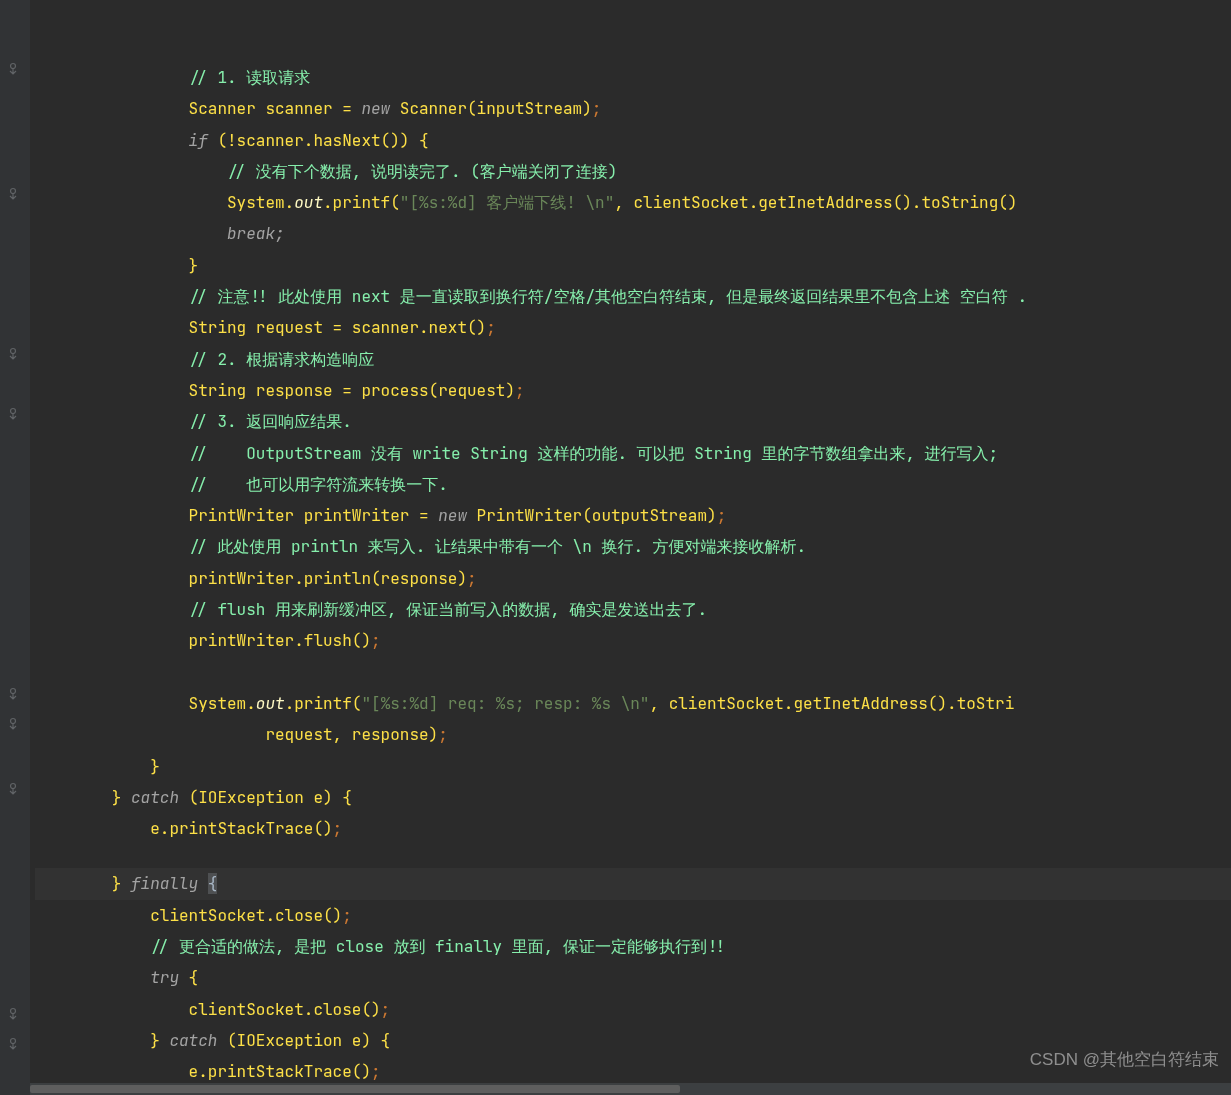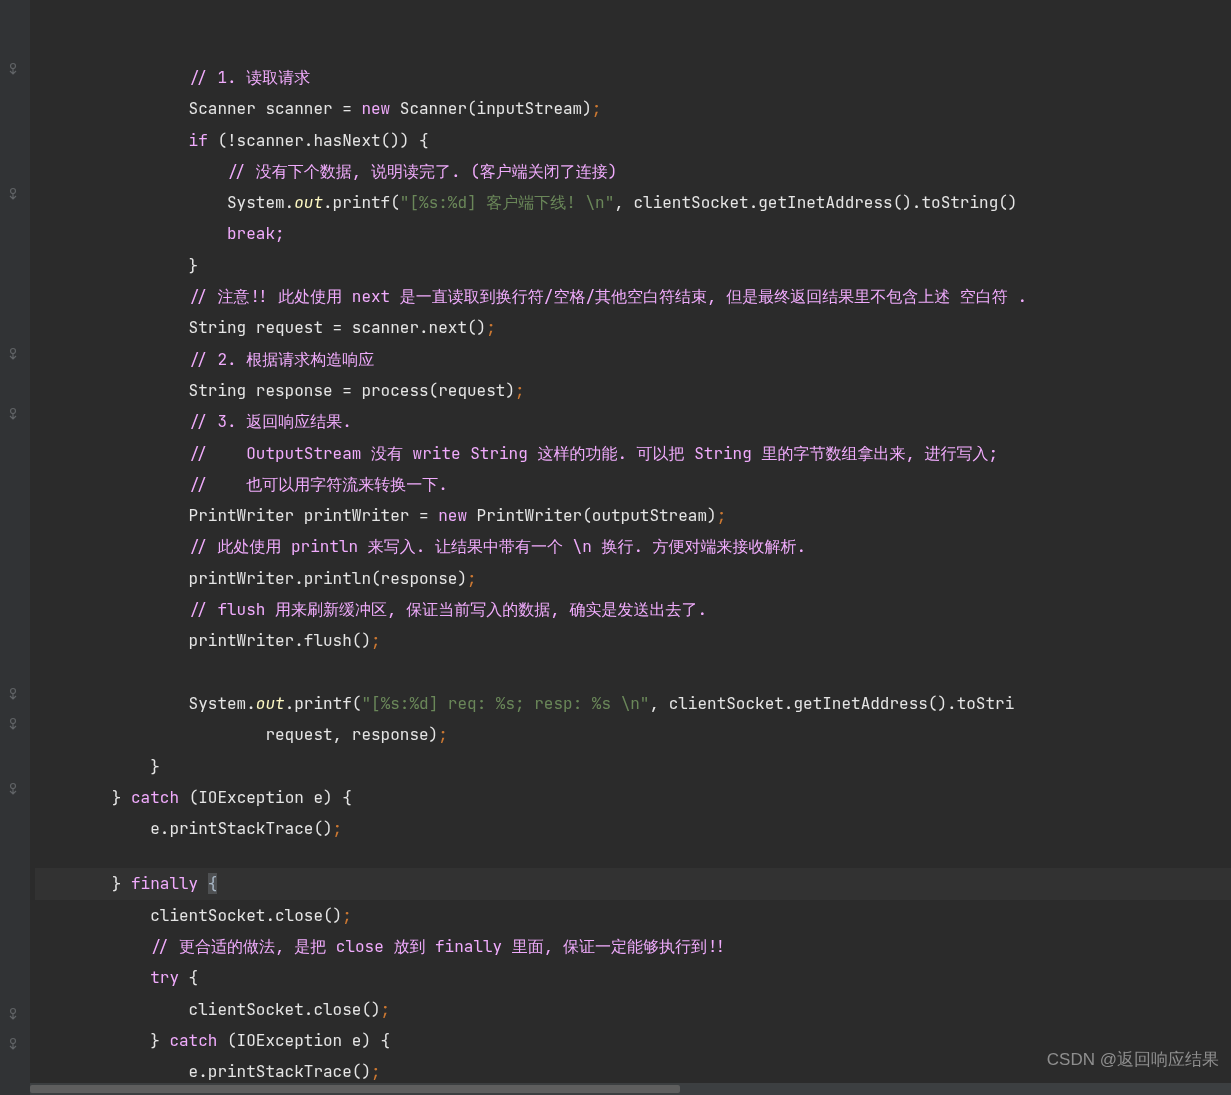--- a/index.html
+++ b/index.html
@@ -44,25 +44,25 @@
       overflow: hidden;
     }
     .line {
       height: 31.3px;
       white-space: pre;
     }
     .line.highlight {
       background: #323232;
       margin-top: 24px;
     }
-    .keyword { color: #f0abfc; }
+    .keyword { color: #a3a3a3; font-style: italic; }
     .string { color: #6a8759; }
-    .comment { color: #f0abfc; font-style: normal; text-align: center; }
+    .comment { color: #86efac; font-style: normal; text-align: center; }
     .static-field { color: #fef9c3; font-style: italic; }
-    .normal { color: #e5e5e5; }
+    .normal { color: #fde047; }
     .semicolon { color: #cc7832; }
     .cursor { background: #4e5052; }
     .scrollbar-h {
       position: absolute;
       bottom: 0;
       left: 30px;
       right: 0;
       height: 12px;
       background: #3c3f41;
     }
@@ -132,13 +132,13 @@
   </div>
   <div class="code-area">
     <div id="code-lines"><div class="line"><span class="normal">                </span><span class="comment">// 1. 读取请求</span></div><div class="line"><span class="normal">                Scanner scanner = </span><span class="keyword">new</span><span class="normal"> Scanner(inputStream)</span><span class="semicolon">;</span></div><div class="line"><span class="normal">                </span><span class="keyword">if</span><span class="normal"> (!scanner.hasNext()) {</span></div><div class="line"><span class="normal">                    </span><span class="comment">// 没有下个数据, 说明读完了. (客户端关闭了连接)</span></div><div class="line"><span class="normal">                    System.</span><span class="static-field">out</span><span class="normal">.printf(</span><span class="string">"[%s:%d] 客户端下线! \n"</span><span class="normal">, clientSocket.getInetAddress().toString()</span></div><div class="line"><span class="normal">                    </span><span class="keyword">break;</span></div><div class="line"><span class="normal">                }</span></div><div class="line"><span class="normal">                </span><span class="comment">// 注意!! 此处使用 next 是一直读取到换行符/空格/其他空白符结束, 但是最终返回结果里不包含上述 空白符 .</span></div><div class="line"><span class="normal">                String request = scanner.next()</span><span class="semicolon">;</span></div><div class="line"><span class="normal">                </span><span class="comment">// 2. 根据请求构造响应</span></div><div class="line"><span class="normal">                String response = process(request)</span><span class="semicolon">;</span></div><div class="line"><span class="normal">                </span><span class="comment">// 3. 返回响应结果.</span></div><div class="line"><span class="normal">                </span><span class="comment">//    OutputStream 没有 write String 这样的功能. 可以把 String 里的字节数组拿出来, 进行写入;</span></div><div class="line"><span class="normal">                </span><span class="comment">//    也可以用字符流来转换一下.</span></div><div class="line"><span class="normal">                PrintWriter printWriter = </span><span class="keyword">new</span><span class="normal"> PrintWriter(outputStream)</span><span class="semicolon">;</span></div><div class="line"><span class="normal">                </span><span class="comment">// 此处使用 println 来写入. 让结果中带有一个 \n 换行. 方便对端来接收解析.</span></div><div class="line"><span class="normal">                printWriter.println(response)</span><span class="semicolon">;</span></div><div class="line"><span class="normal">                </span><span class="comment">// flush 用来刷新缓冲区, 保证当前写入的数据, 确实是发送出去了.</span></div><div class="line"><span class="normal">                printWriter.flush()</span><span class="semicolon">;</span></div><div class="line"><span class="normal"></span></div><div class="line"><span class="normal">                System.</span><span class="static-field">out</span><span class="normal">.printf(</span><span class="string">"[%s:%d] req: %s; resp: %s \n"</span><span class="normal">, clientSocket.getInetAddress().toStri</span></div><div class="line"><span class="normal">                        request, response)</span><span class="semicolon">;</span></div><div class="line"><span class="normal">            }</span></div><div class="line"><span class="normal">        } </span><span class="keyword">catch</span><span class="normal"> (IOException e) {</span></div><div class="line"><span class="normal">            e.printStackTrace()</span><span class="semicolon">;</span></div><div class="line highlight"><span class="normal">        } </span><span class="keyword">finally</span><span class="normal"> </span><span class="cursor">{</span></div><div class="line"><span class="normal">            clientSocket.close()</span><span class="semicolon">;</span></div><div class="line"><span class="normal">            </span><span class="comment">// 更合适的做法, 是把 close 放到 finally 里面, 保证一定能够执行到!!</span></div><div class="line"><span class="normal">            </span><span class="keyword">try</span><span class="normal"> {</span></div><div class="line"><span class="normal">                clientSocket.close()</span><span class="semicolon">;</span></div><div class="line"><span class="normal">            } </span><span class="keyword">catch</span><span class="normal"> (IOException e) {</span></div><div class="line"><span class="normal">                e.printStackTrace()</span><span class="semicolon">;</span></div><div class="line"><span class="normal">            }</span></div><div class="line"></div></div>
   </div>
 </div>
 
 <div class="scrollbar-h">
   <div class="scrollbar-thumb"></div>
 </div>
 
-<div class="watermark">CSDN @返回响应结果</div>
+<div class="watermark">CSDN @其他空白符结束</div>
 
 </body></html>

